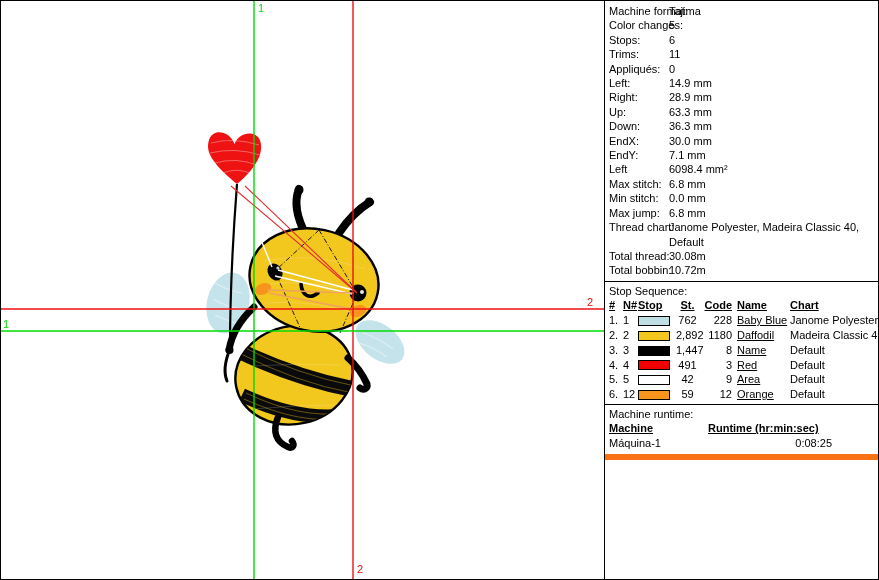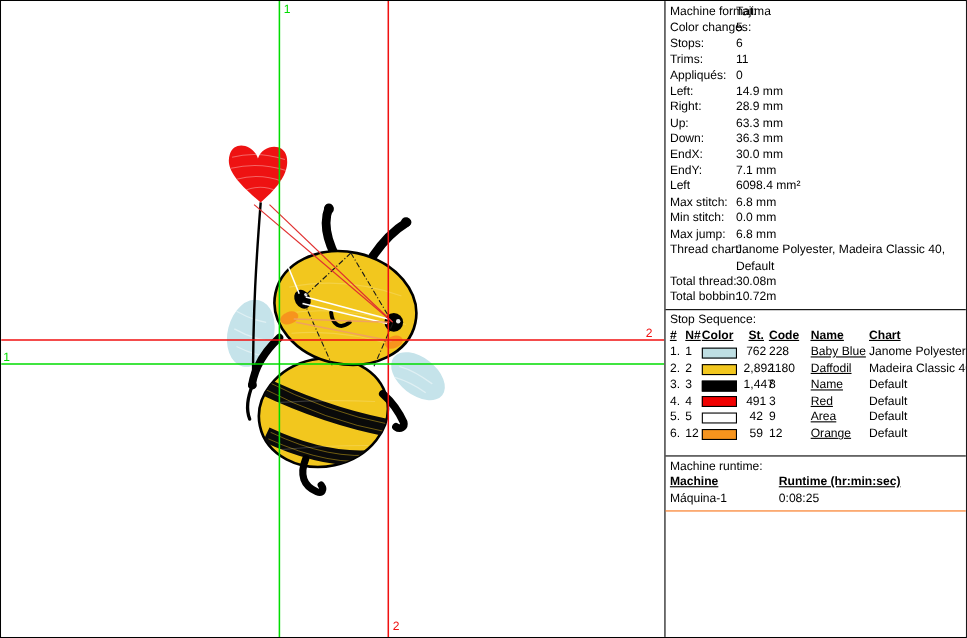--- a/index.html
+++ b/index.html
@@ -5,36 +5,36 @@
   * { margin:0; padding:0; box-sizing:border-box; }
   html,body { background:#fff; }
   body { width:879px; height:580px; font-family:"Liberation Sans", sans-serif; }
   .screen { position:relative; width:879px; height:580px; border:1px solid #000; background:#fff; overflow:hidden; }
   .canvas-wrap { position:absolute; left:0; top:0; width:603px; height:578px; background:#fff; }
   .panel { position:absolute; left:603px; top:0; width:275px; height:578px; border-left:1px solid #000; font-size:11px; line-height:14.4px; color:#000; background:#fff; }
   .info-section { padding:3px 4px 3px 4px; border-bottom:1px solid #000; }
   .info-row { display:flex; }
   .info-label { width:60px; flex:none; white-space:nowrap; }
   .info-value { flex:1; white-space:nowrap; }
-  .stop-section { padding:2px 4px 12px 4px; border-bottom:1px solid #000; }
-  .runtime-section { padding:2px 4px 3px 4px; border-bottom:1px solid #f97316; }
+  .stop-section { padding:2px 4px 2px 4px; border-bottom:1px solid #000; }
+  .runtime-section { padding:2px 4px 3px 4px; border-bottom:6px solid #f97316; }
   .section-title { line-height:14.6px; }
   .trow { display:flex; align-items:center; line-height:14.8px; height:14.8px; white-space:nowrap; }
   .hdr { font-weight:bold; text-decoration:underline; }
   .c-num { width:14px; flex:none; }
   .c-n { width:15px; flex:none; }
   .c-color { width:38px; flex:none; }
   .c-st { width:23px; flex:none; text-align:center; }
-  .c-code { width:33px; flex:none; text-align:left; }
+  .c-code { width:33px; flex:none; text-align:right; }
   .c-name { width:54px; flex:none; padding-left:5px;text-decoration:underline; }
   .c-chart { flex:1; padding-left:4px; }
   .swatch { display:block; width:32px; height:10px; border:1px solid #000; margin-top:1px; }
   .r-machine { width:55px; flex:none; }
   .r-runtime { width:124px; flex:none;margin-left:44px; }
-  .r-runtime.val { text-align:left; }
+  .r-runtime.val { text-align:right; }
   svg text { font-family:"Liberation Sans", sans-serif; }
   .fill-yellow { fill:var(--daffodil,#F2C71E); }
   .fill-blue   { fill:var(--baby-blue,#C5E3EA); }
   .fill-red    { fill:var(--red,#EE1212); }
   .fill-orange { fill:var(--orange,#F7941D); }
 </style>
 </head>
 <body>
 
 <div class="screen">
@@ -249,21 +249,21 @@
             <span class="info-value">10.72m</span>
           </div>
         </div>
     </div>
 
     <div class="stop-section">
       <div class="section-title">Stop Sequence:</div>
       <div class="trow">
         <span class="c-num"><span class="hdr">#</span></span>
         <span class="c-n"><span class="hdr">N#</span></span>
-        <span class="c-color"><span class="hdr">Color</span></span>
+        <span class="c-color"><span class="hdr">Stop</span></span>
         <span class="c-st"><span class="hdr">St.</span></span>
         <span class="c-code"><span class="hdr">Code</span></span>
         <span class="c-name"><span class="hdr">Name</span></span>
         <span class="c-chart"><span class="hdr">Chart</span></span>
       </div>
       <div>
 
           <div class="trow">
             <span class="c-num">1.</span>
             <span class="c-n">1</span>

